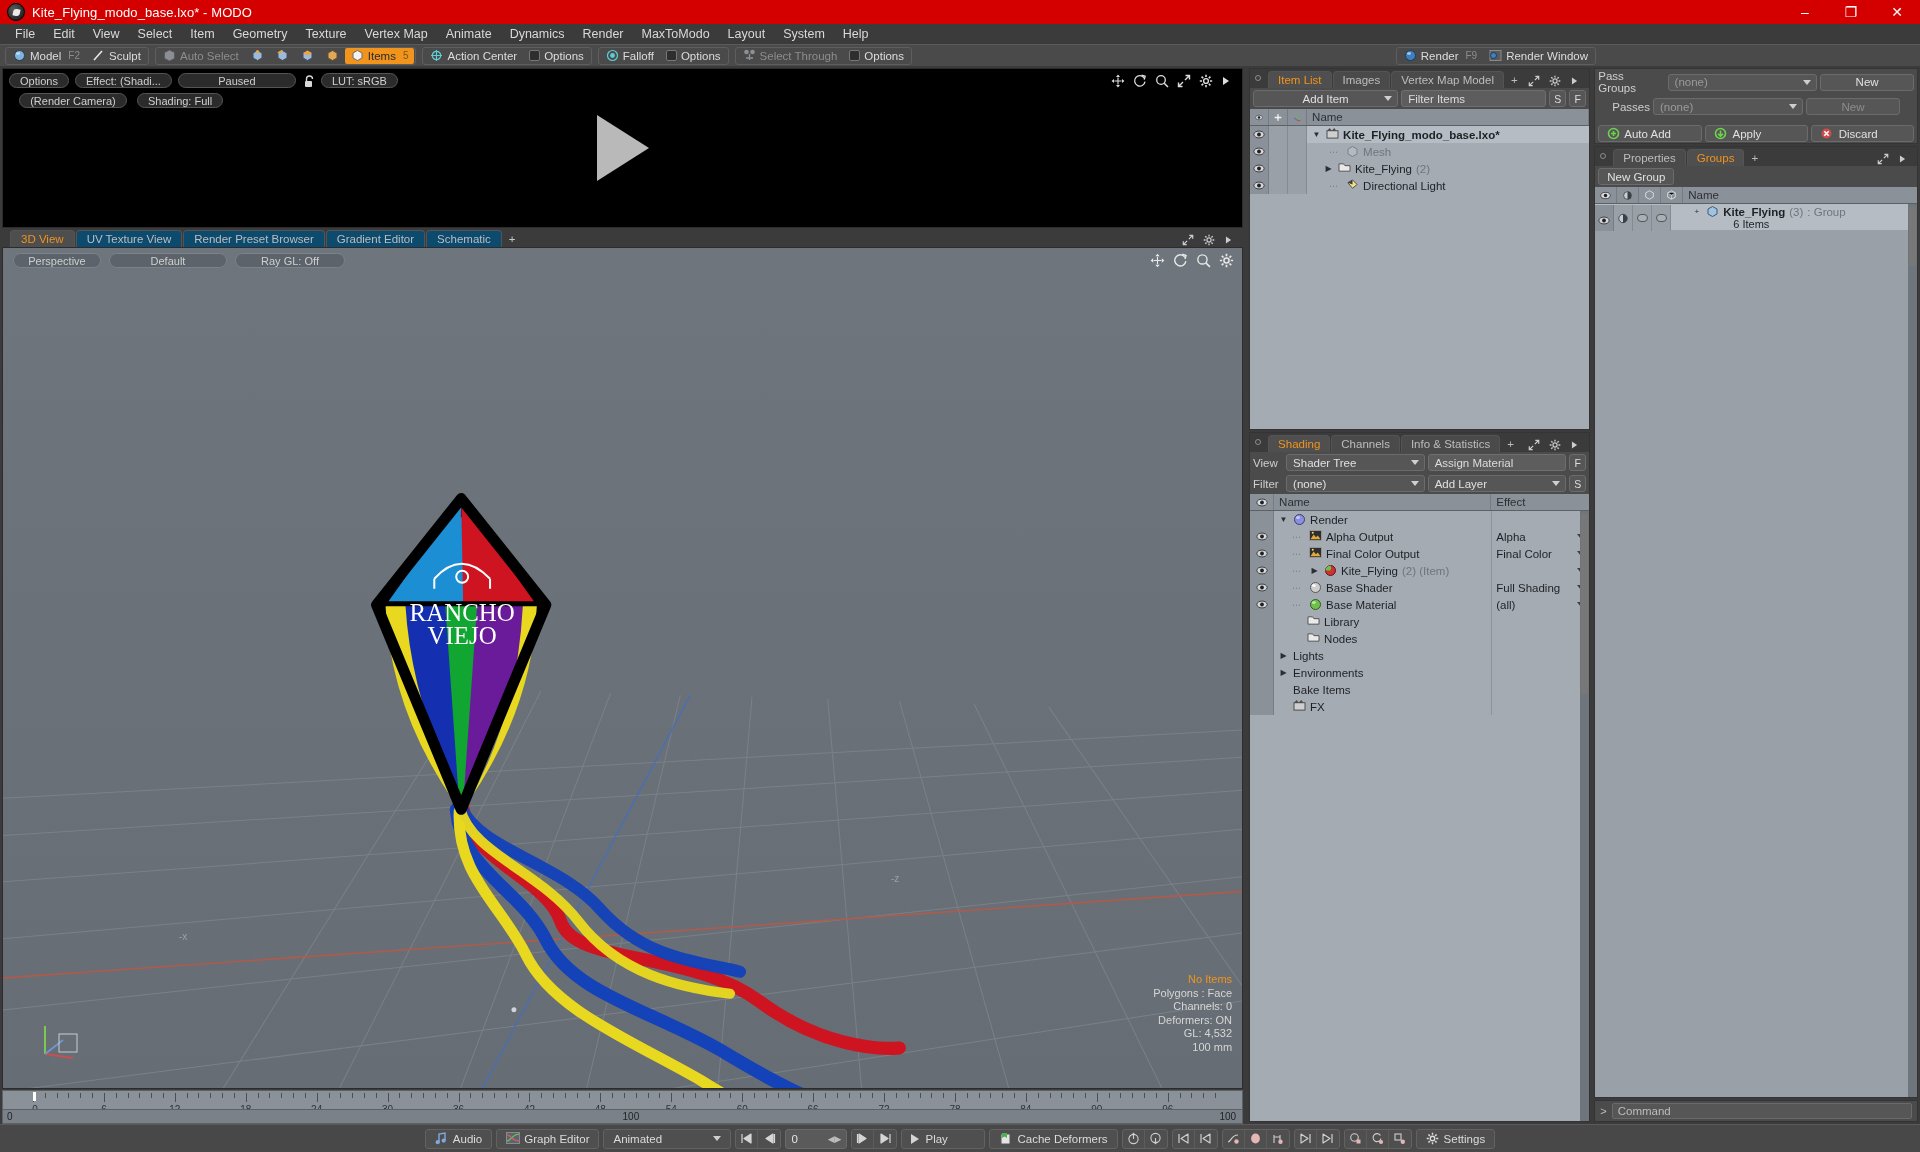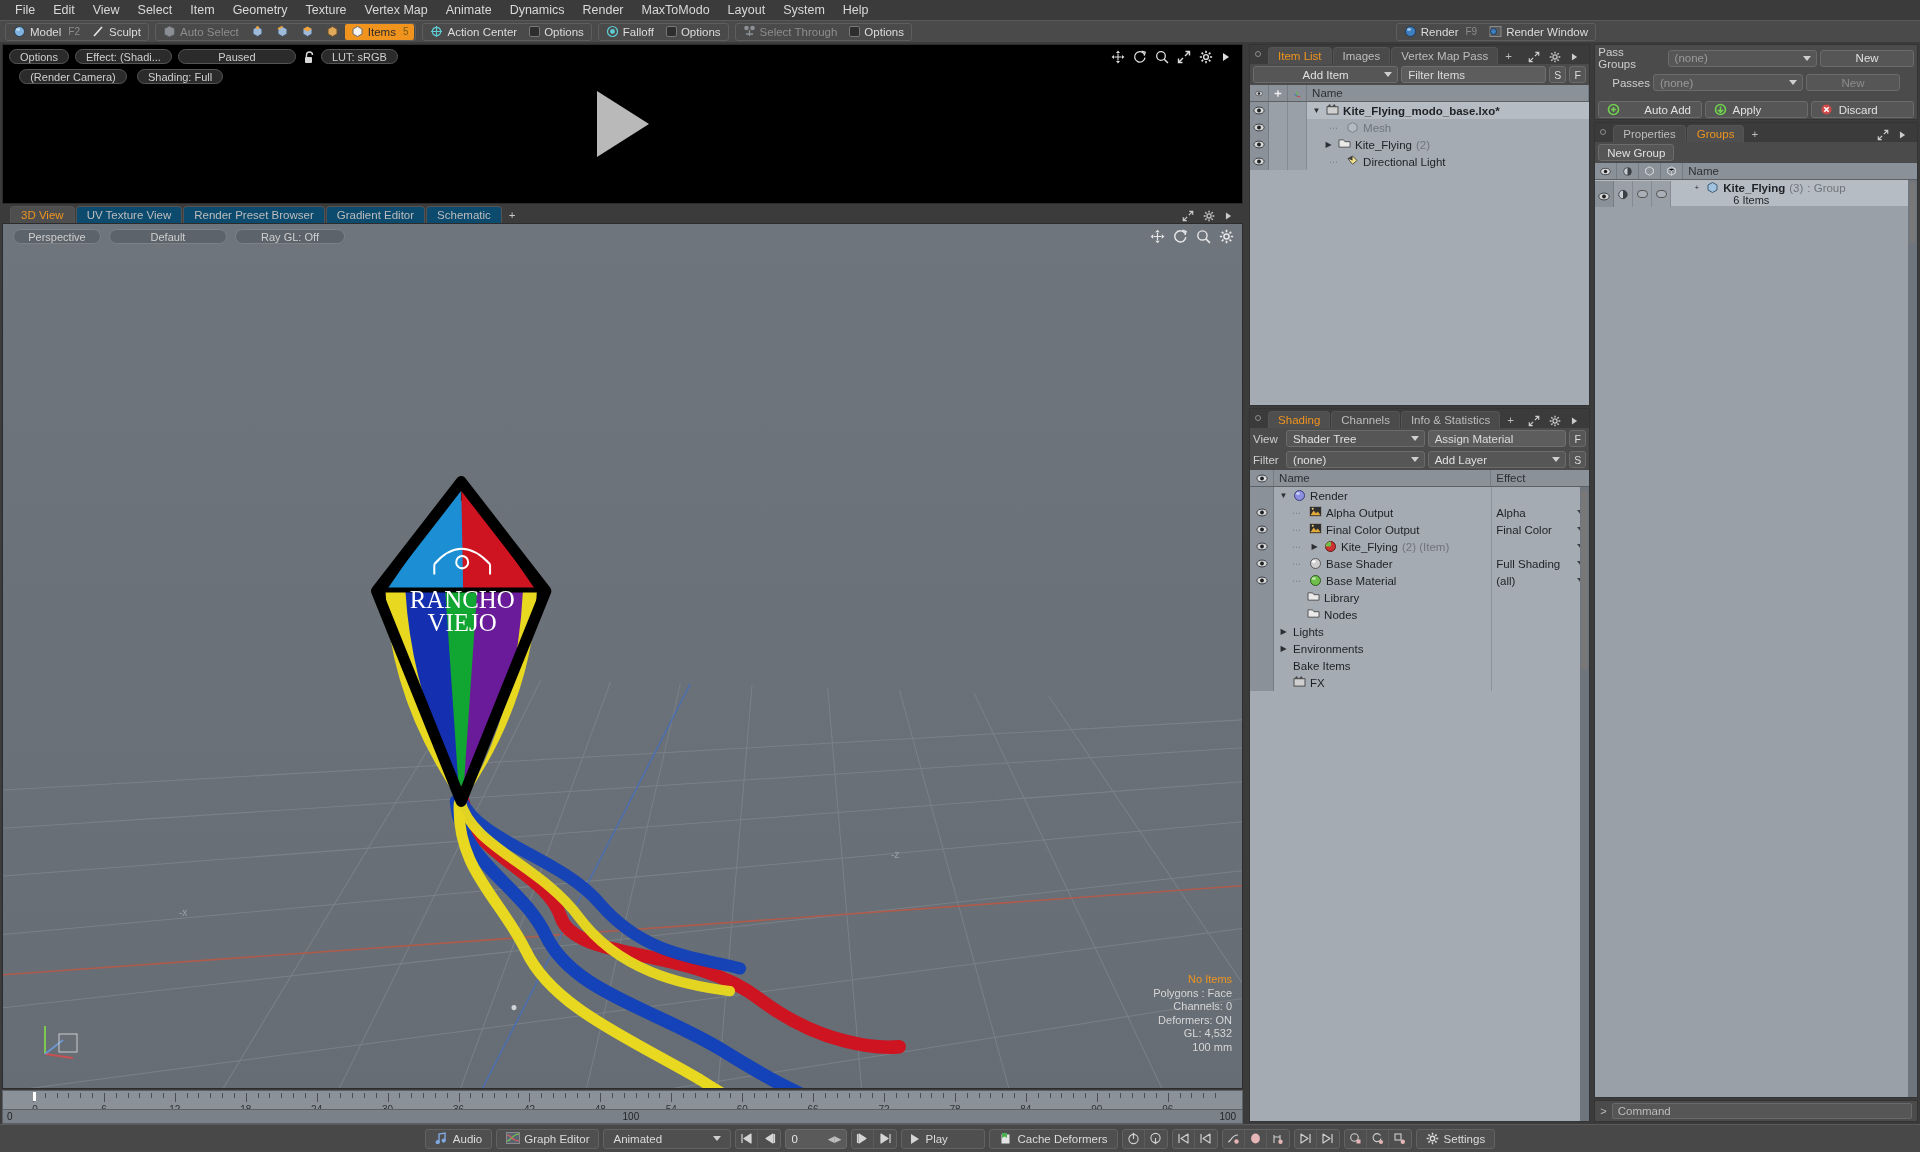--- a/index.html
+++ b/index.html
@@ -147,20 +147,31 @@
   .scrollv { position:absolute; right:0; top:0; bottom:0; width:9px; background:#5a5a5a; }
   .scrollv .thumb { position:absolute; left:1px; right:1px; background:#787878; border-radius:3px; }
 
   .divline { height:1px; background:#3a3a3a; margin:3px 4px; }
 </style>
 </head>
 <body>
 
 <div class="app">
 
+  <div class="titlebar">
+    <span class="logo">
+        <i></i>
+      </span>
+    <span class="ttl">Kite_Flying_modo_base.lxo* - MODO</span>
+    <div class="wbtns">
+      <div class="wbtn">–</div>
+      <div class="wbtn">❐</div>
+      <div class="wbtn close">✕</div>
+    </div>
+  </div>
 
   <div class="menubar">
     <span class="mi">File</span>
     <span class="mi">Edit</span>
     <span class="mi">View</span>
     <span class="mi">Select</span>
     <span class="mi">Item</span>
     <span class="mi">Geometry</span>
     <span class="mi">Texture</span>
     <span class="mi">Vertex Map</span>
@@ -672,21 +683,21 @@
       </div>
     </div>
 
     <div class="colM">
 
       <div class="panel" style="flex:0 0 362px; margin-left:2px">
         <div class="ptabs">
           <span class="dot"></span>
           <div class="ptab sel">Item List</div>
           <div class="ptab">Images</div>
-          <div class="ptab">Vertex Map Pass</div>
+          <div class="ptab">Vertex Map Model</div>
           <div class="ptab plus">+</div>
           <div class="pr">
             <span class="ico">
                 <svg width="12" height="12" viewBox="0 0 14 14">
                   <path d="M8.5 1.5 H12.5 V5.5 M12.5 1.5 L8 6 M5.5 12.5 H1.5 V8.5 M1.5 12.5 L6 8" fill="none" stroke="#ccc" stroke-width="1.4"></path>
                 </svg>
               </span>
             <span class="ico">
                 <svg width="12" height="12" viewBox="0 0 14 14">
                   <circle cx="7" cy="7" r="2.4" fill="none" stroke="#ccc" stroke-width="1.4"></circle>
@@ -1109,21 +1120,21 @@
         <div class="prow" style="justify-content:center">
           <span style="font-size:11.5px;color:#cfcfcf">Passes</span>
           <div class="sel2" style="width:150px;color:#9a9a9a">
             <span>(none)</span>
             <span class="cv"></span>
           </div>
           <div class="btn dis" style="width:94px">New</div>
         </div>
         <div class="divline"></div>
         <div class="prow">
-          <div class="btn" style="flex:1 1 0;justify-content:flex-start;gap:24px">
+          <div class="btn" style="flex:1 1 0;justify-content:flex-start;gap:4px">
             <span class="ico">
                 <svg width="13" height="13" viewBox="0 0 13 13">
                   <circle cx="6.5" cy="6.5" r="5" fill="none" stroke="#6fd24e" stroke-width="1.6"></circle>
                   <path d="M6.5 4 V9 M4 6.5 H9" stroke="#6fd24e" stroke-width="1.6"></path>
                 </svg>
               </span>
             <span>Auto Add</span>
           </div>
           <div class="btn" style="flex:1 1 0;justify-content:flex-start;gap:6px">
             <span class="ico">

